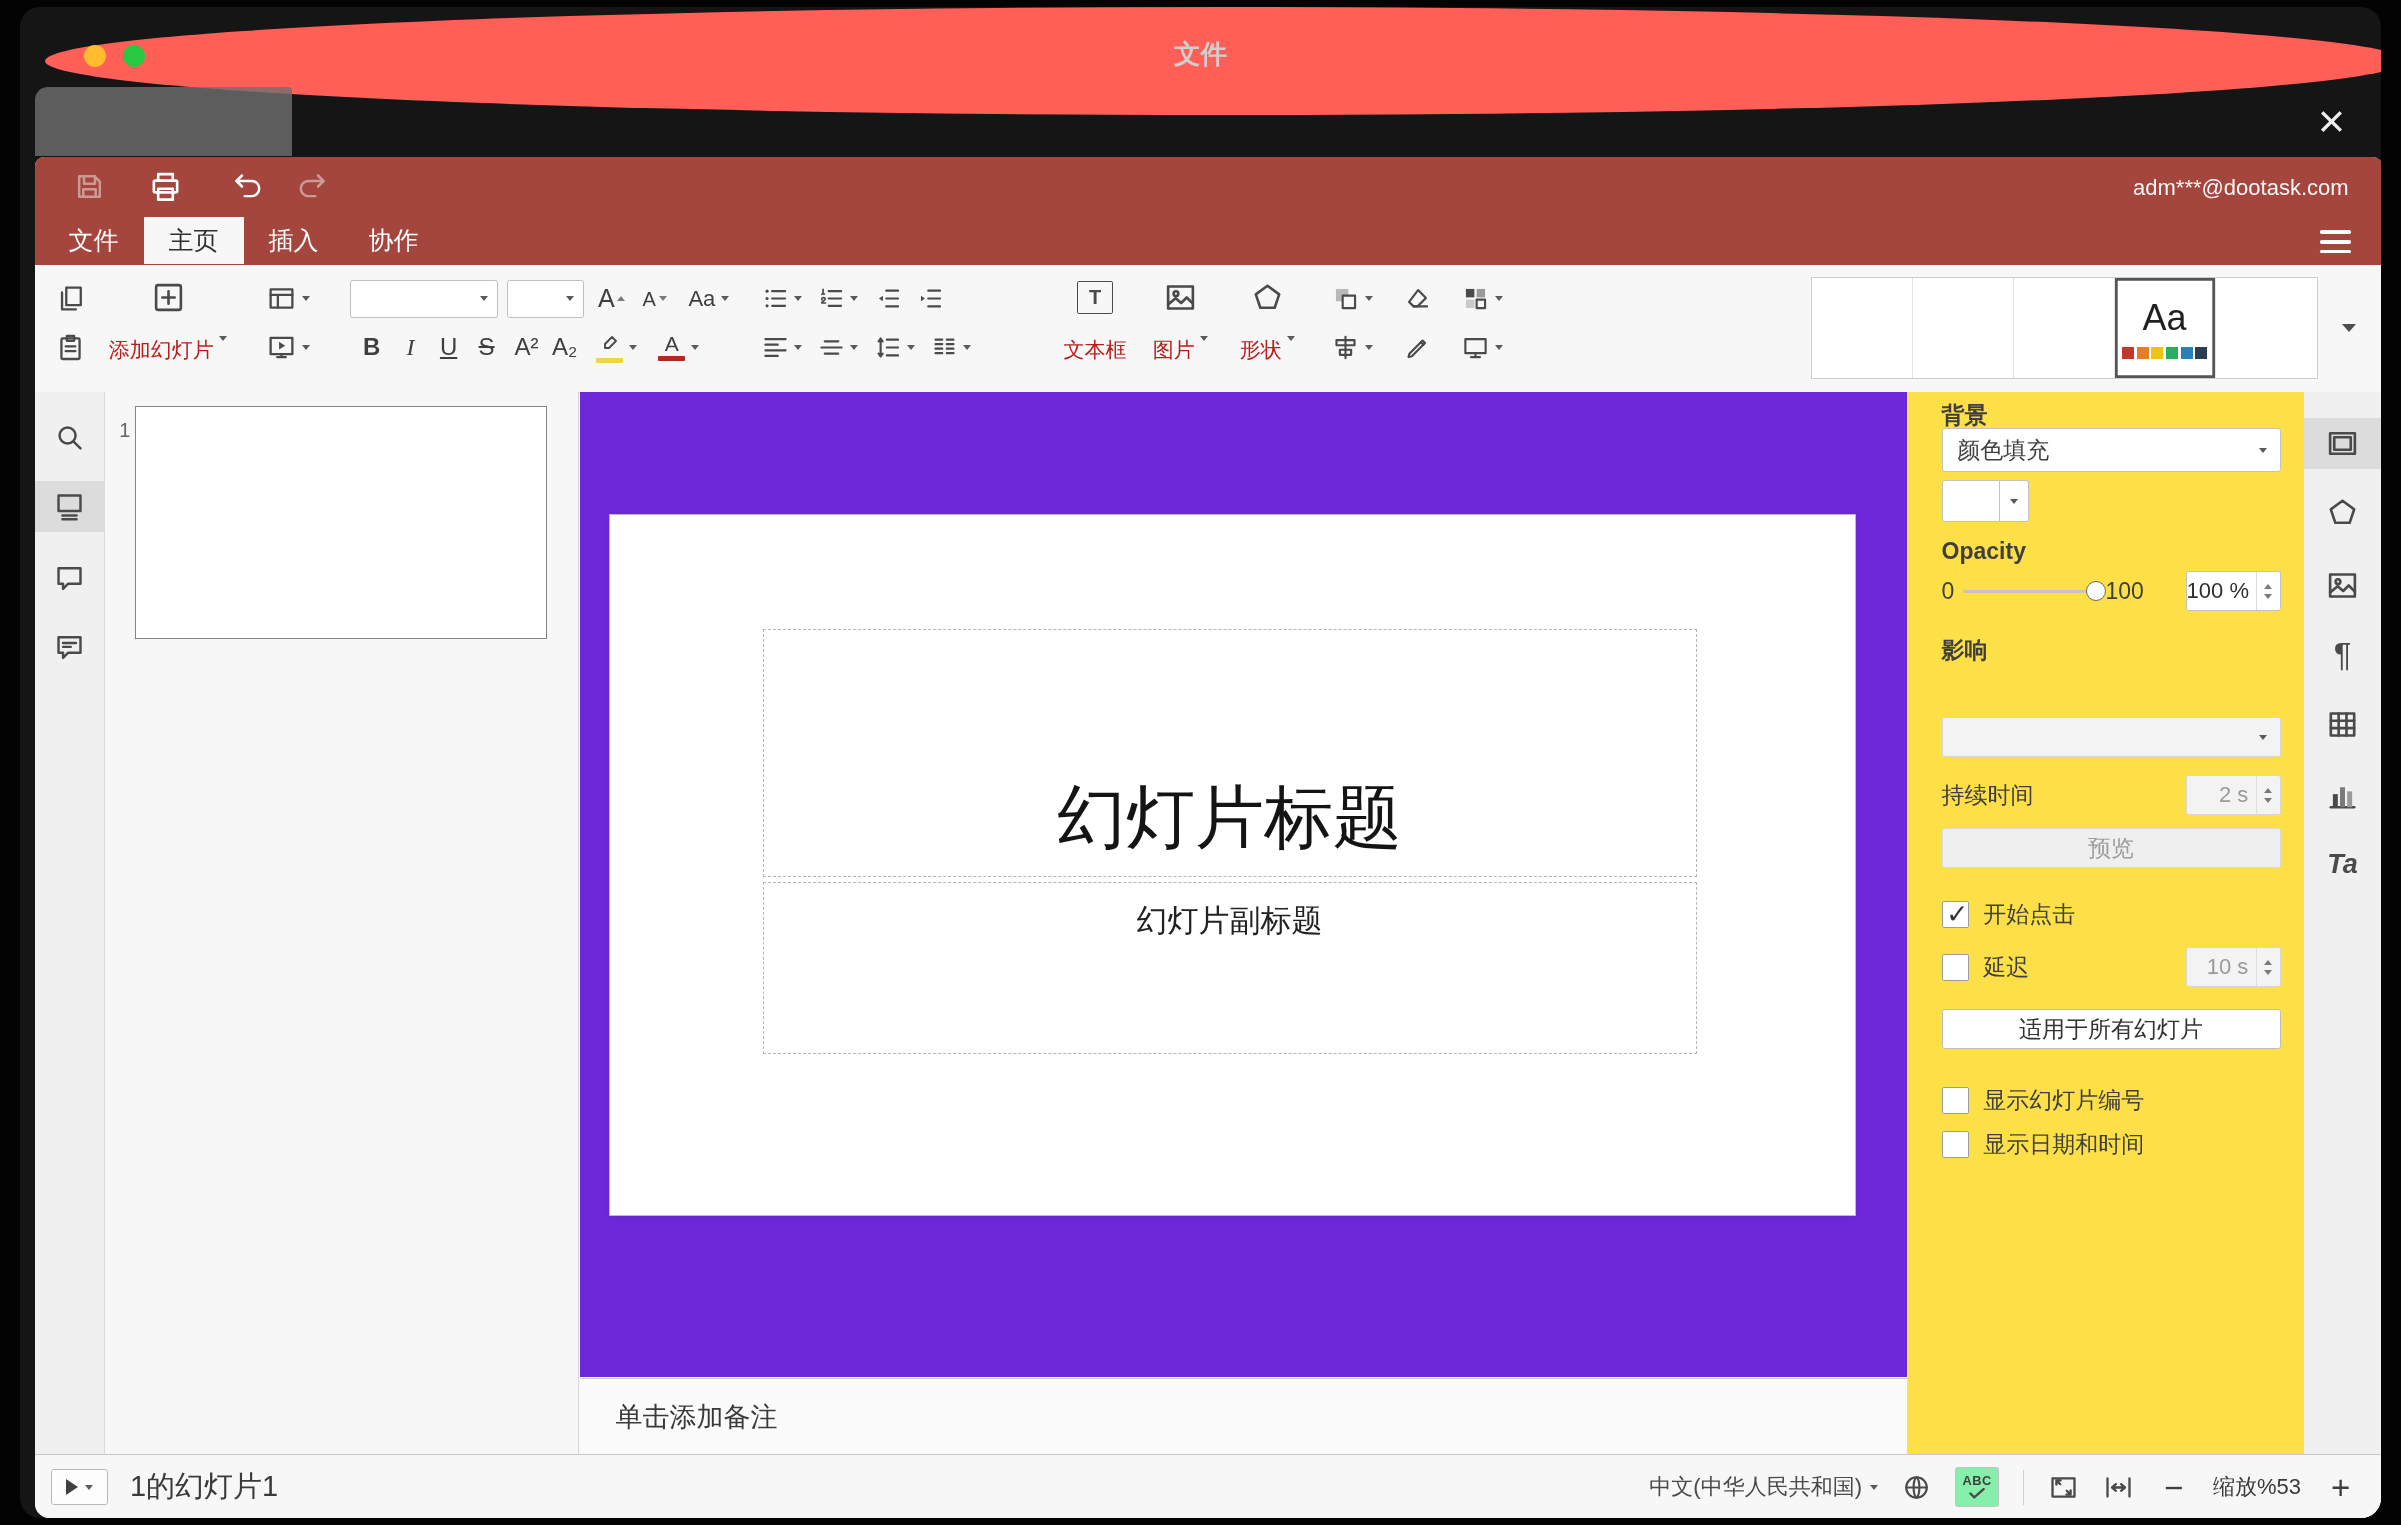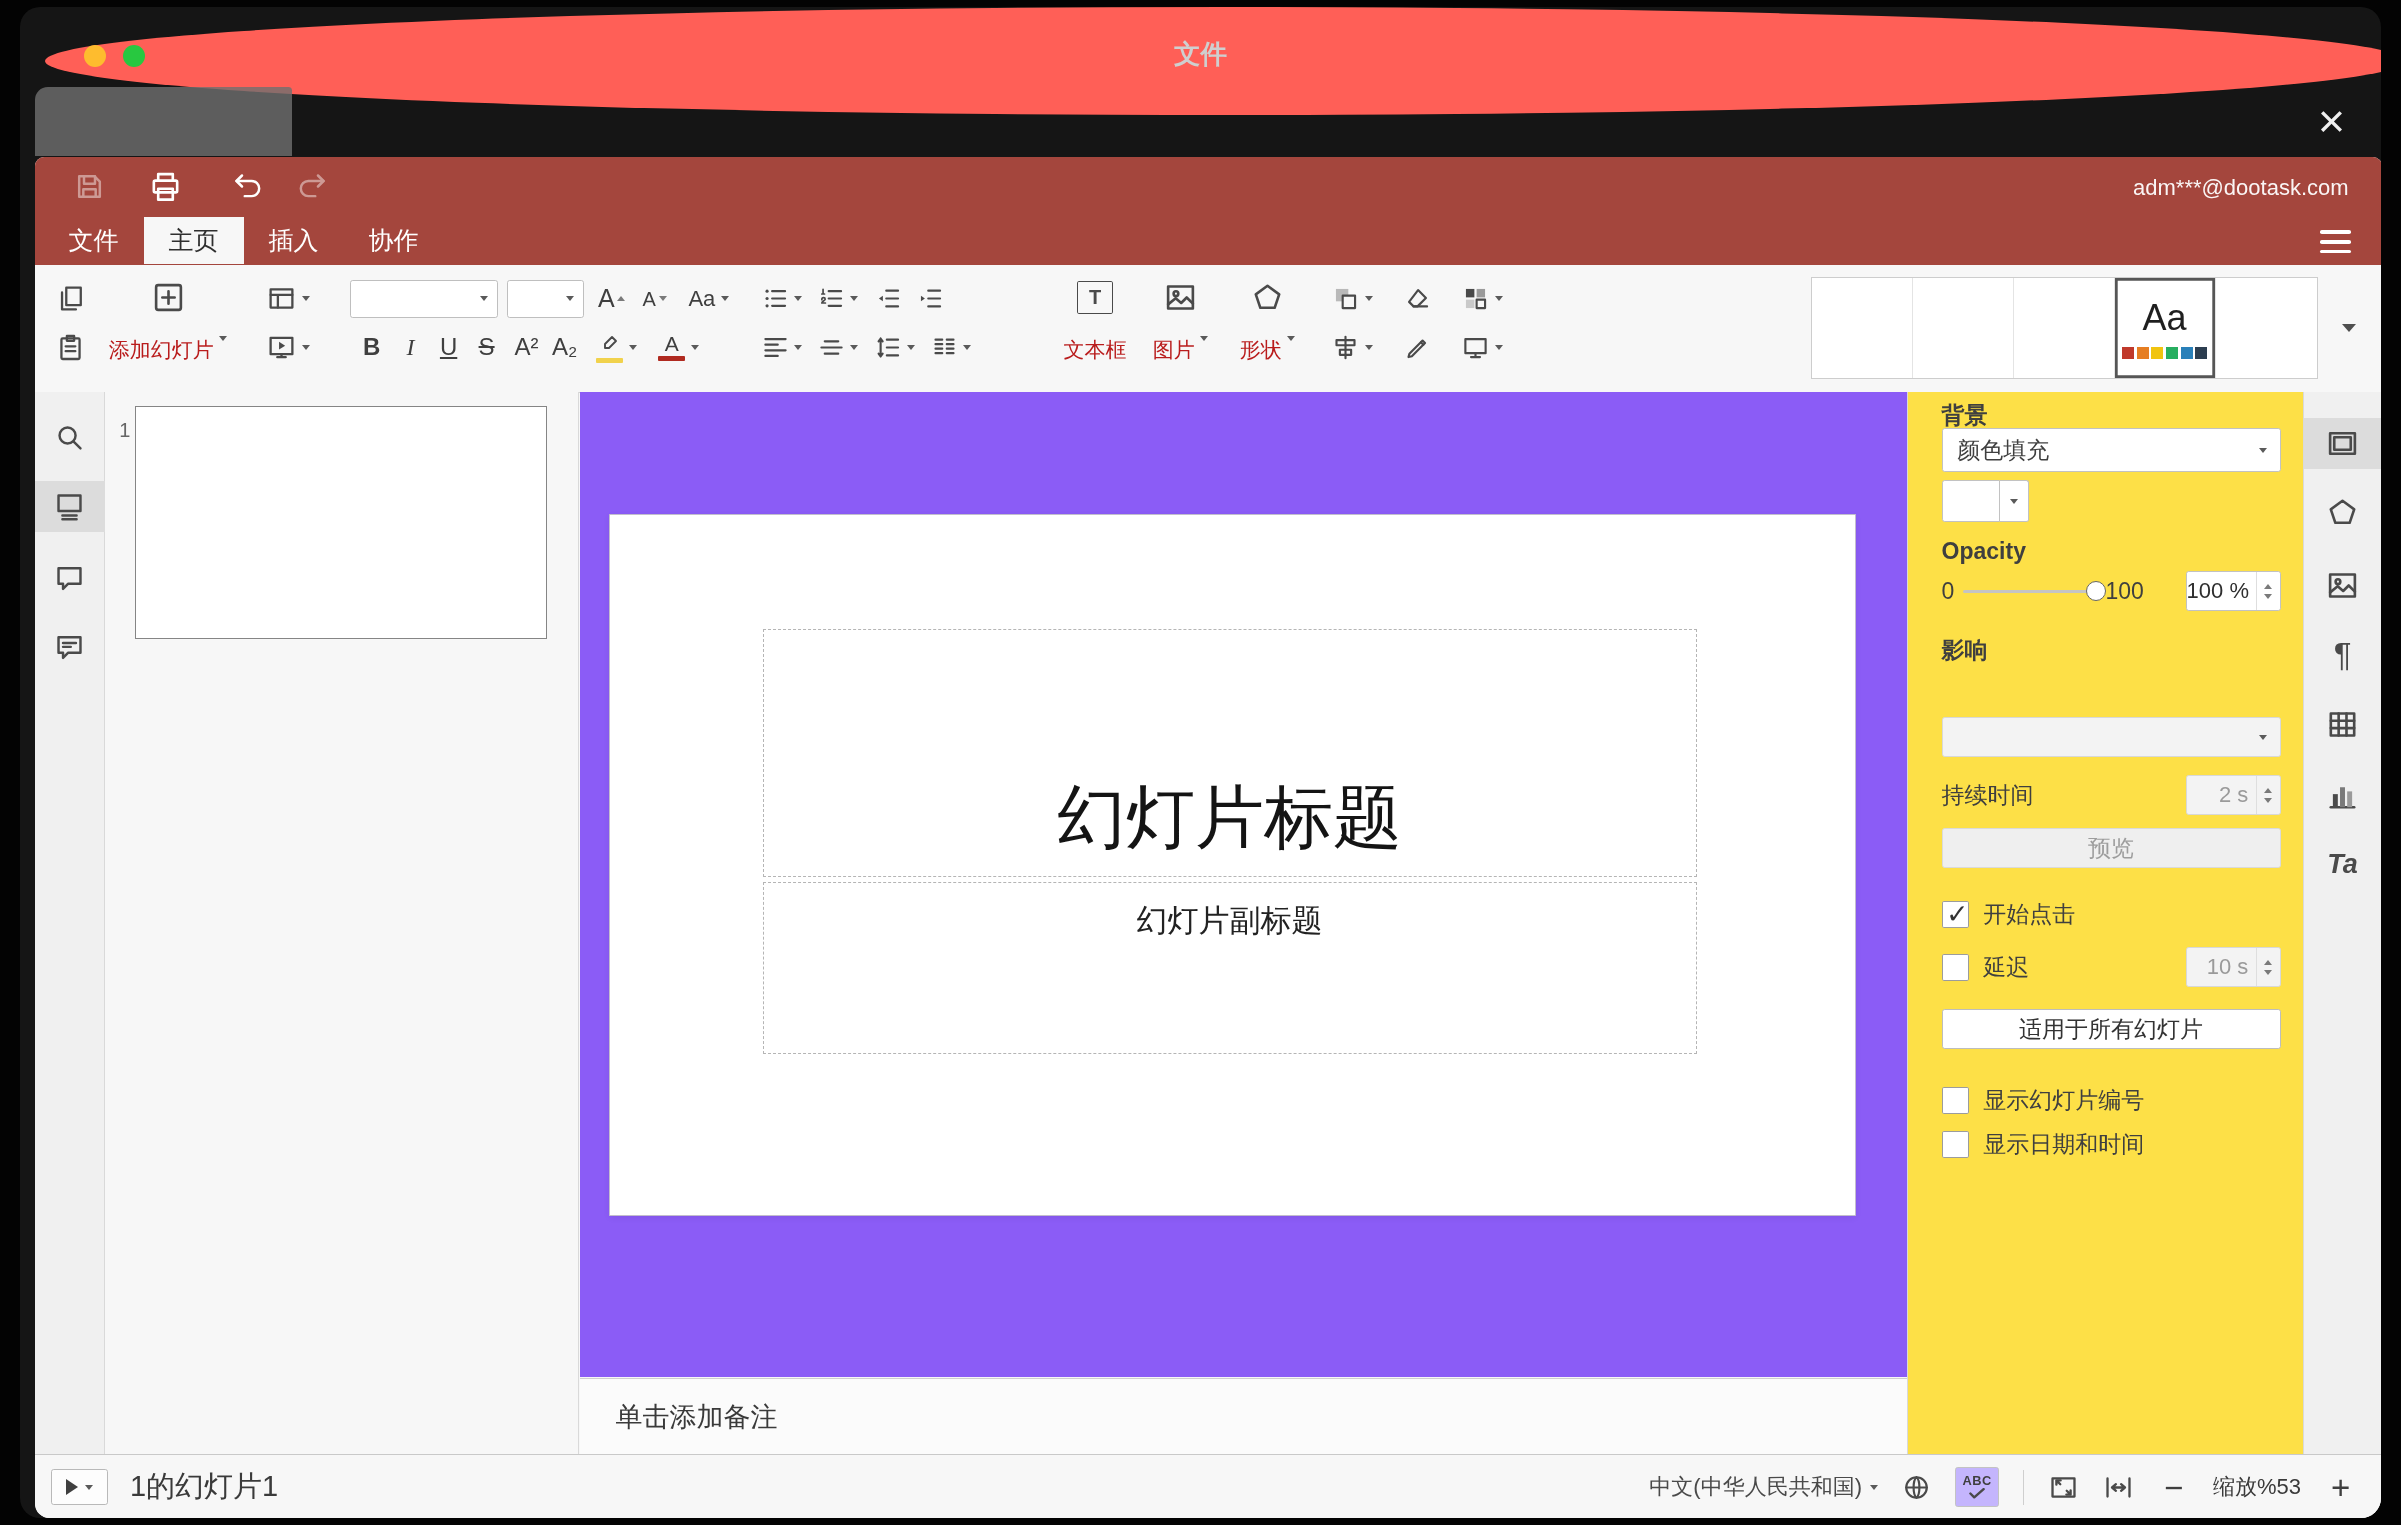--- a/index.html
+++ b/index.html
@@ -61,21 +61,21 @@
   
   .lrail { position:absolute; left:0; top:235px; width:70px; height:1062px; background:#f0f0f0; border-right:0.9px solid #d9d9d9; }
   .lrail .item { position:absolute; left:0; width:70px; height:51px; display:flex; align-items:center; justify-content:center; cursor:pointer; }
   .lrail svg, .rrail svg { stroke:#4a4a4a; fill:none; stroke-width:1.9; stroke-linecap:round; stroke-linejoin:round; }
   .item.active, .ritem.active { background:#dcdcdc; }
   .thumbs { position:absolute; left:70px; top:235px; width:474px; height:1062px; background:#f7f7f7; border-right:0.9px solid #d9d9d9; }
   .tnum { position:absolute; left:14.6px; top:27px; font-size:20px; color:#666; }
   .thumb { position:absolute; left:30px; top:13.7px; width:412px; height:233px; background:#fff; border:1.8px solid #858585; cursor:pointer; }
 
   
-  .canvas { position:absolute; left:545px; top:235px; width:1328px; height:985px; background:#8b5cf6; }
+  .canvas { position:absolute; left:545px; top:235px; width:1328px; height:985px; background:#6d28d9; }
   .slide { position:absolute; left:30px; top:123px; width:1245px; height:700px; background:#fff; box-shadow:0 0 0 0.9px #c9c9c9, 0 1.8px 7.3px rgba(0,0,0,.08); }
   .ph { position:absolute; left:153px; width:934px; border:1.8px dashed #b5b5b5; display:flex; justify-content:center; cursor:text; }
   .ph-title { top:114px; height:248px; align-items:flex-end; padding-bottom:12.8px; font-size:69px; color:#141414; }
   .ph-sub { top:367px; height:172px; align-items:flex-start; padding-top:16.4px; font-size:31px; color:#222; }
   .notes { position:absolute; left:545px; top:1221px; width:1328px; height:77px; background:#fbfbfb; border-top:0.9px solid #cfcfcf; display:flex; align-items:center; padding-left:36px; font-size:27px; color:#3a3a3a; cursor:text; }
 
   
   .props { position:absolute; left:1872px; top:235px; width:396px; height:1062px; background:#fde047; border-left:0.9px solid #d9d9d9; font-size:23px; color:#3f3f3f; }
   .plabel { position:absolute; left:34px; font-weight:700; }
   .select { position:absolute; left:34px; right:22px; height:44px; background:#fff; border:0.9px solid #c2c2c2; border-radius:2.7px; display:flex; align-items:center; padding:0 14.6px; cursor:pointer; }
@@ -110,21 +110,21 @@
 
   
   .statusbar { position:absolute; left:0; top:1297px; width:100%; height:64px; background:#f7f7f7; border-top:0.9px solid #c9c9c9; }
   .statusbar svg { stroke:#4a4a4a; fill:none; stroke-width:1.8; stroke-linecap:round; stroke-linejoin:round; }
   .sbl { position:absolute; left:16.4px; top:0; height:64px; display:flex; align-items:center; gap:22px; }
   .playbtn { width:57px; height:36px; border:0.9px solid #b9b9b9; border-radius:2.7px; background:#fdfdfd; display:flex; align-items:center; justify-content:center; gap:7.3px; cursor:pointer; }
   .play-tri { width:0; height:0; border-top:8.2px solid transparent; border-bottom:8.2px solid transparent; border-left:12px solid #3f3f3f; }
   .counter { font-size:29px; color:#3a3a3a; }
   .sbr { position:absolute; right:25.5px; top:0; height:64px; display:flex; align-items:center; gap:24px; }
   .lang { display:flex; align-items:center; gap:8.2px; font-size:22px; color:#4a4a4a; cursor:pointer; }
-  .abc { width:44px; height:40px; background:#c4b5fd; border:0.9px solid #c3c3c3; border-radius:2.7px; display:flex; flex-direction:column; align-items:center; justify-content:center; cursor:pointer; }
+  .abc { width:44px; height:40px; background:#86efac; border:0.9px solid #c3c3c3; border-radius:2.7px; display:flex; flex-direction:column; align-items:center; justify-content:center; cursor:pointer; }
   .abc .tx { font-size:12.8px; font-weight:700; color:#3f3f3f; letter-spacing:0.5px; line-height:1; }
   .sbsep { width:0.9px; height:35px; background:#cfcfcf; }
   .zoomlbl { font-size:22px; color:#3a3a3a; min-width:88px; text-align:center; }
   .zbtn { font-size:33px; color:#3f3f3f; width:31px; text-align:center; cursor:pointer; line-height:1; }
   .sbicon { display:flex; align-items:center; justify-content:center; cursor:pointer; }
 </style>
 </head>
 <body>
 
 <div class="screen">

